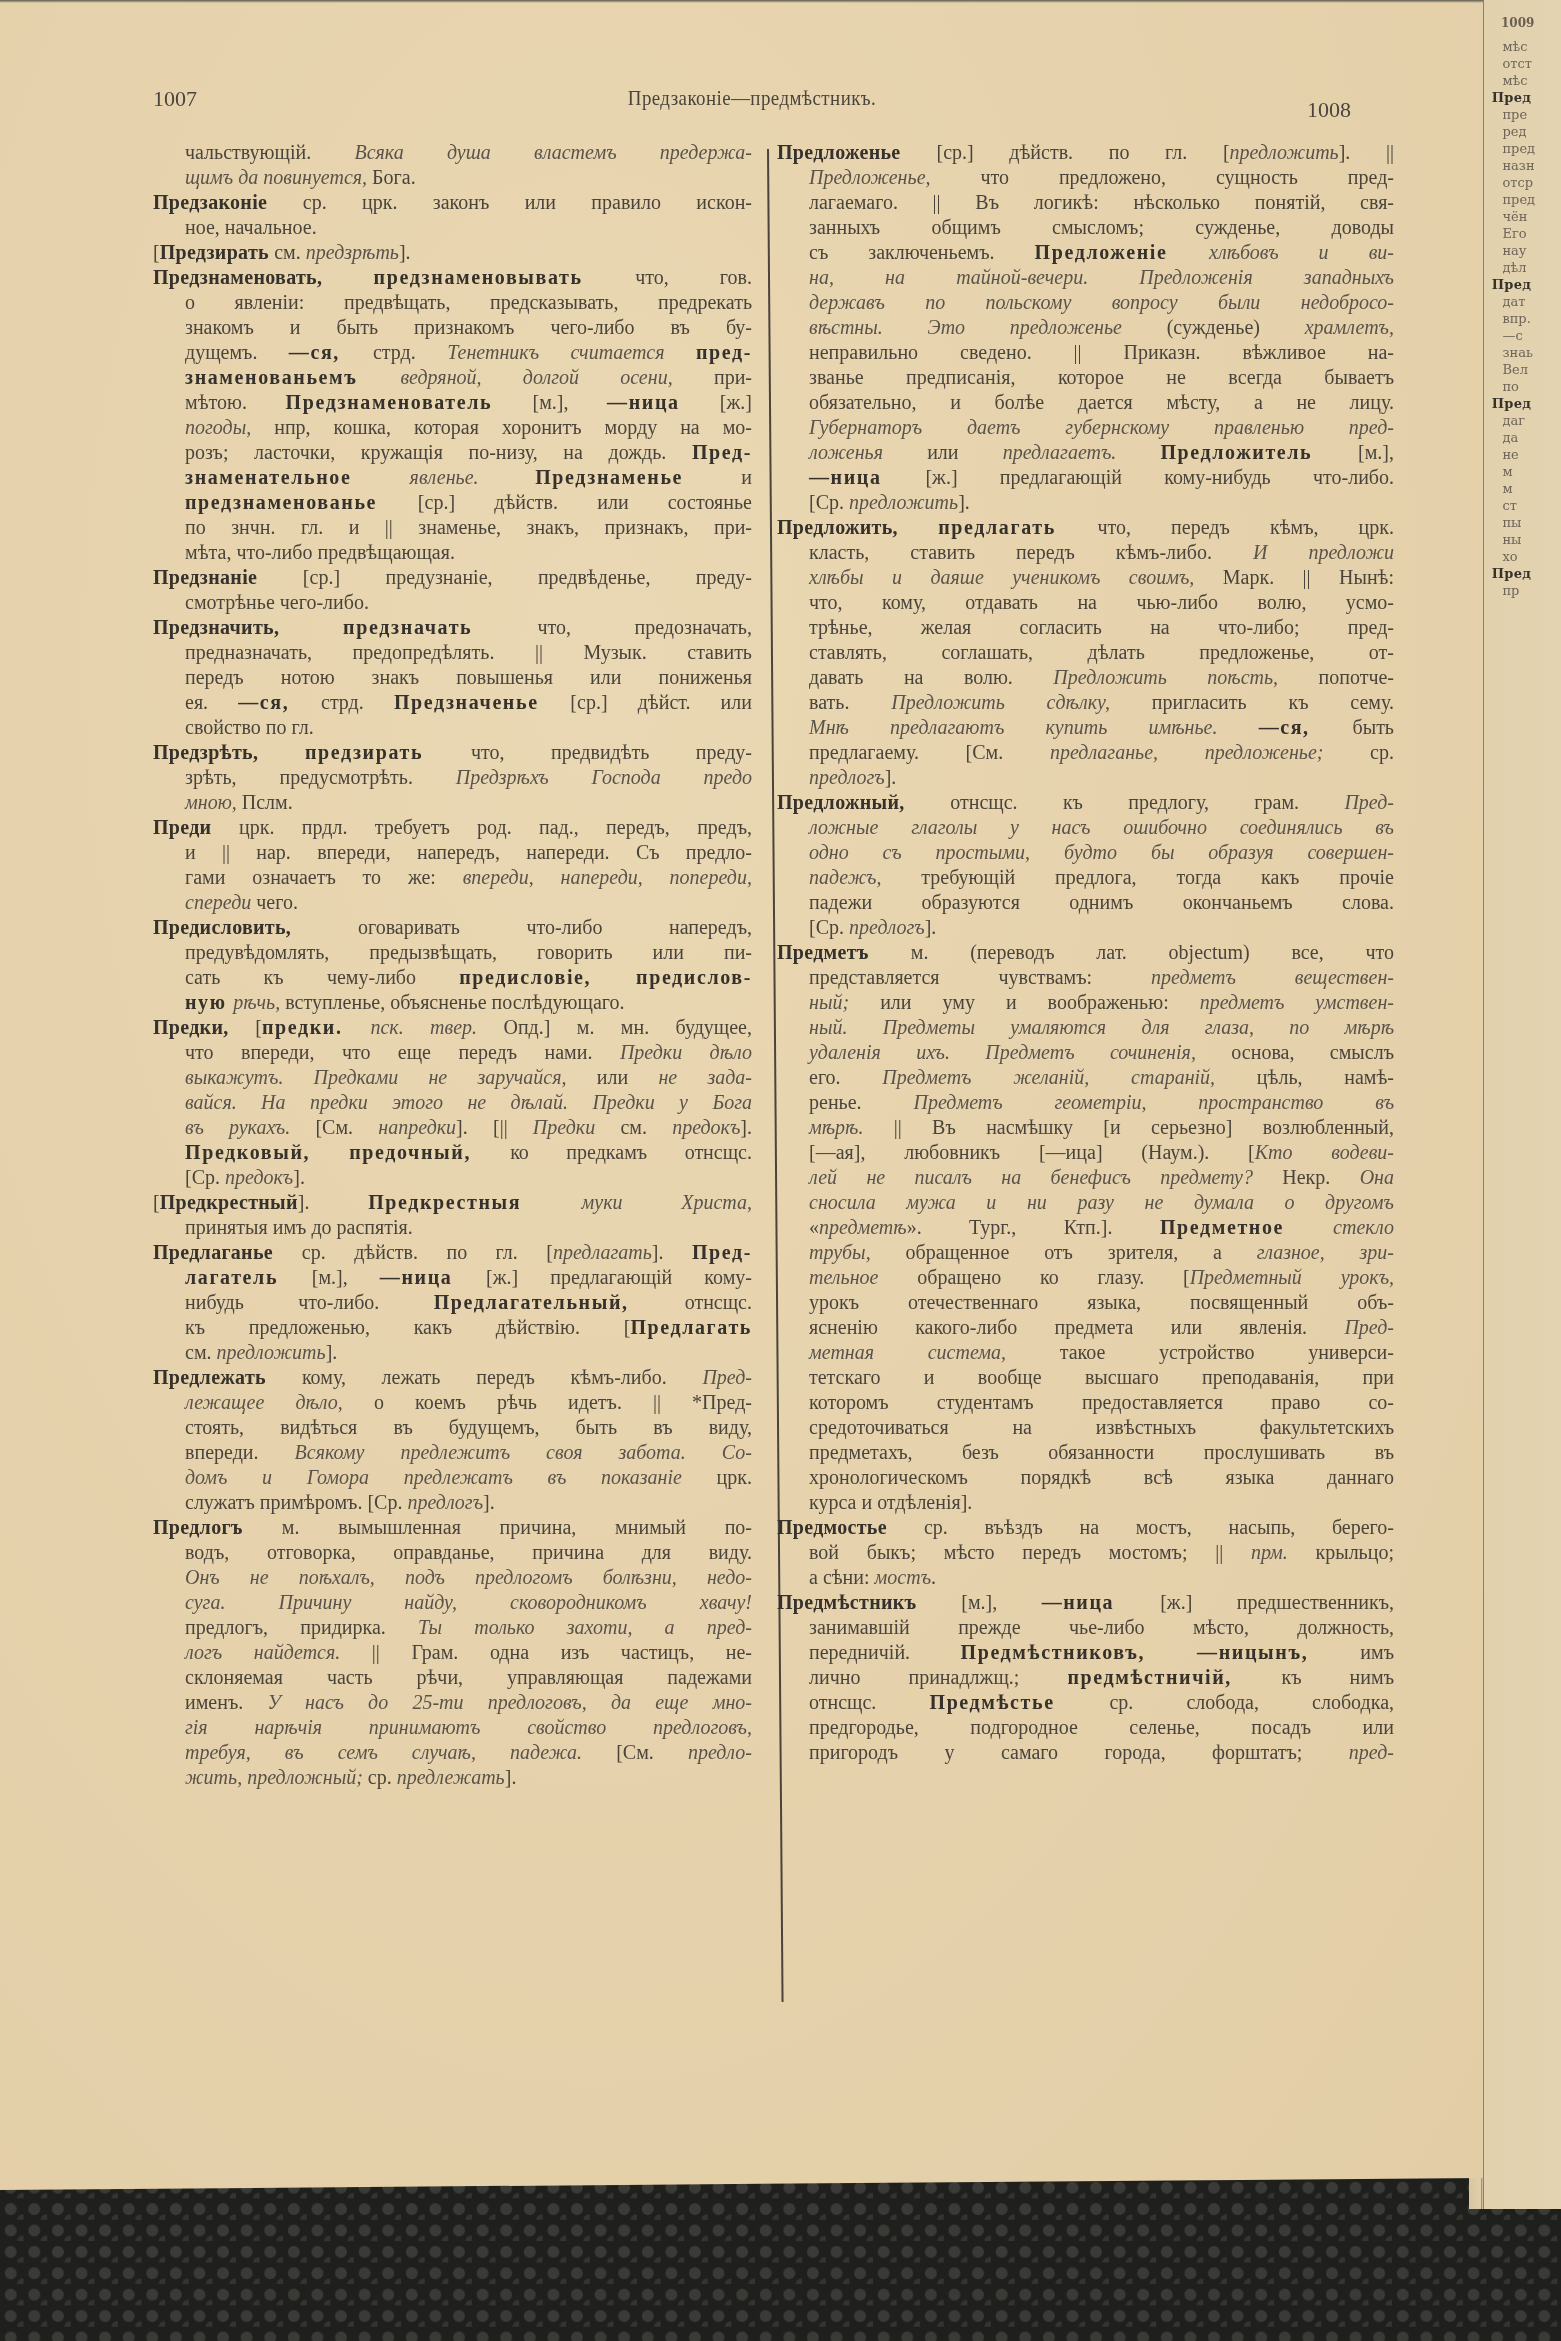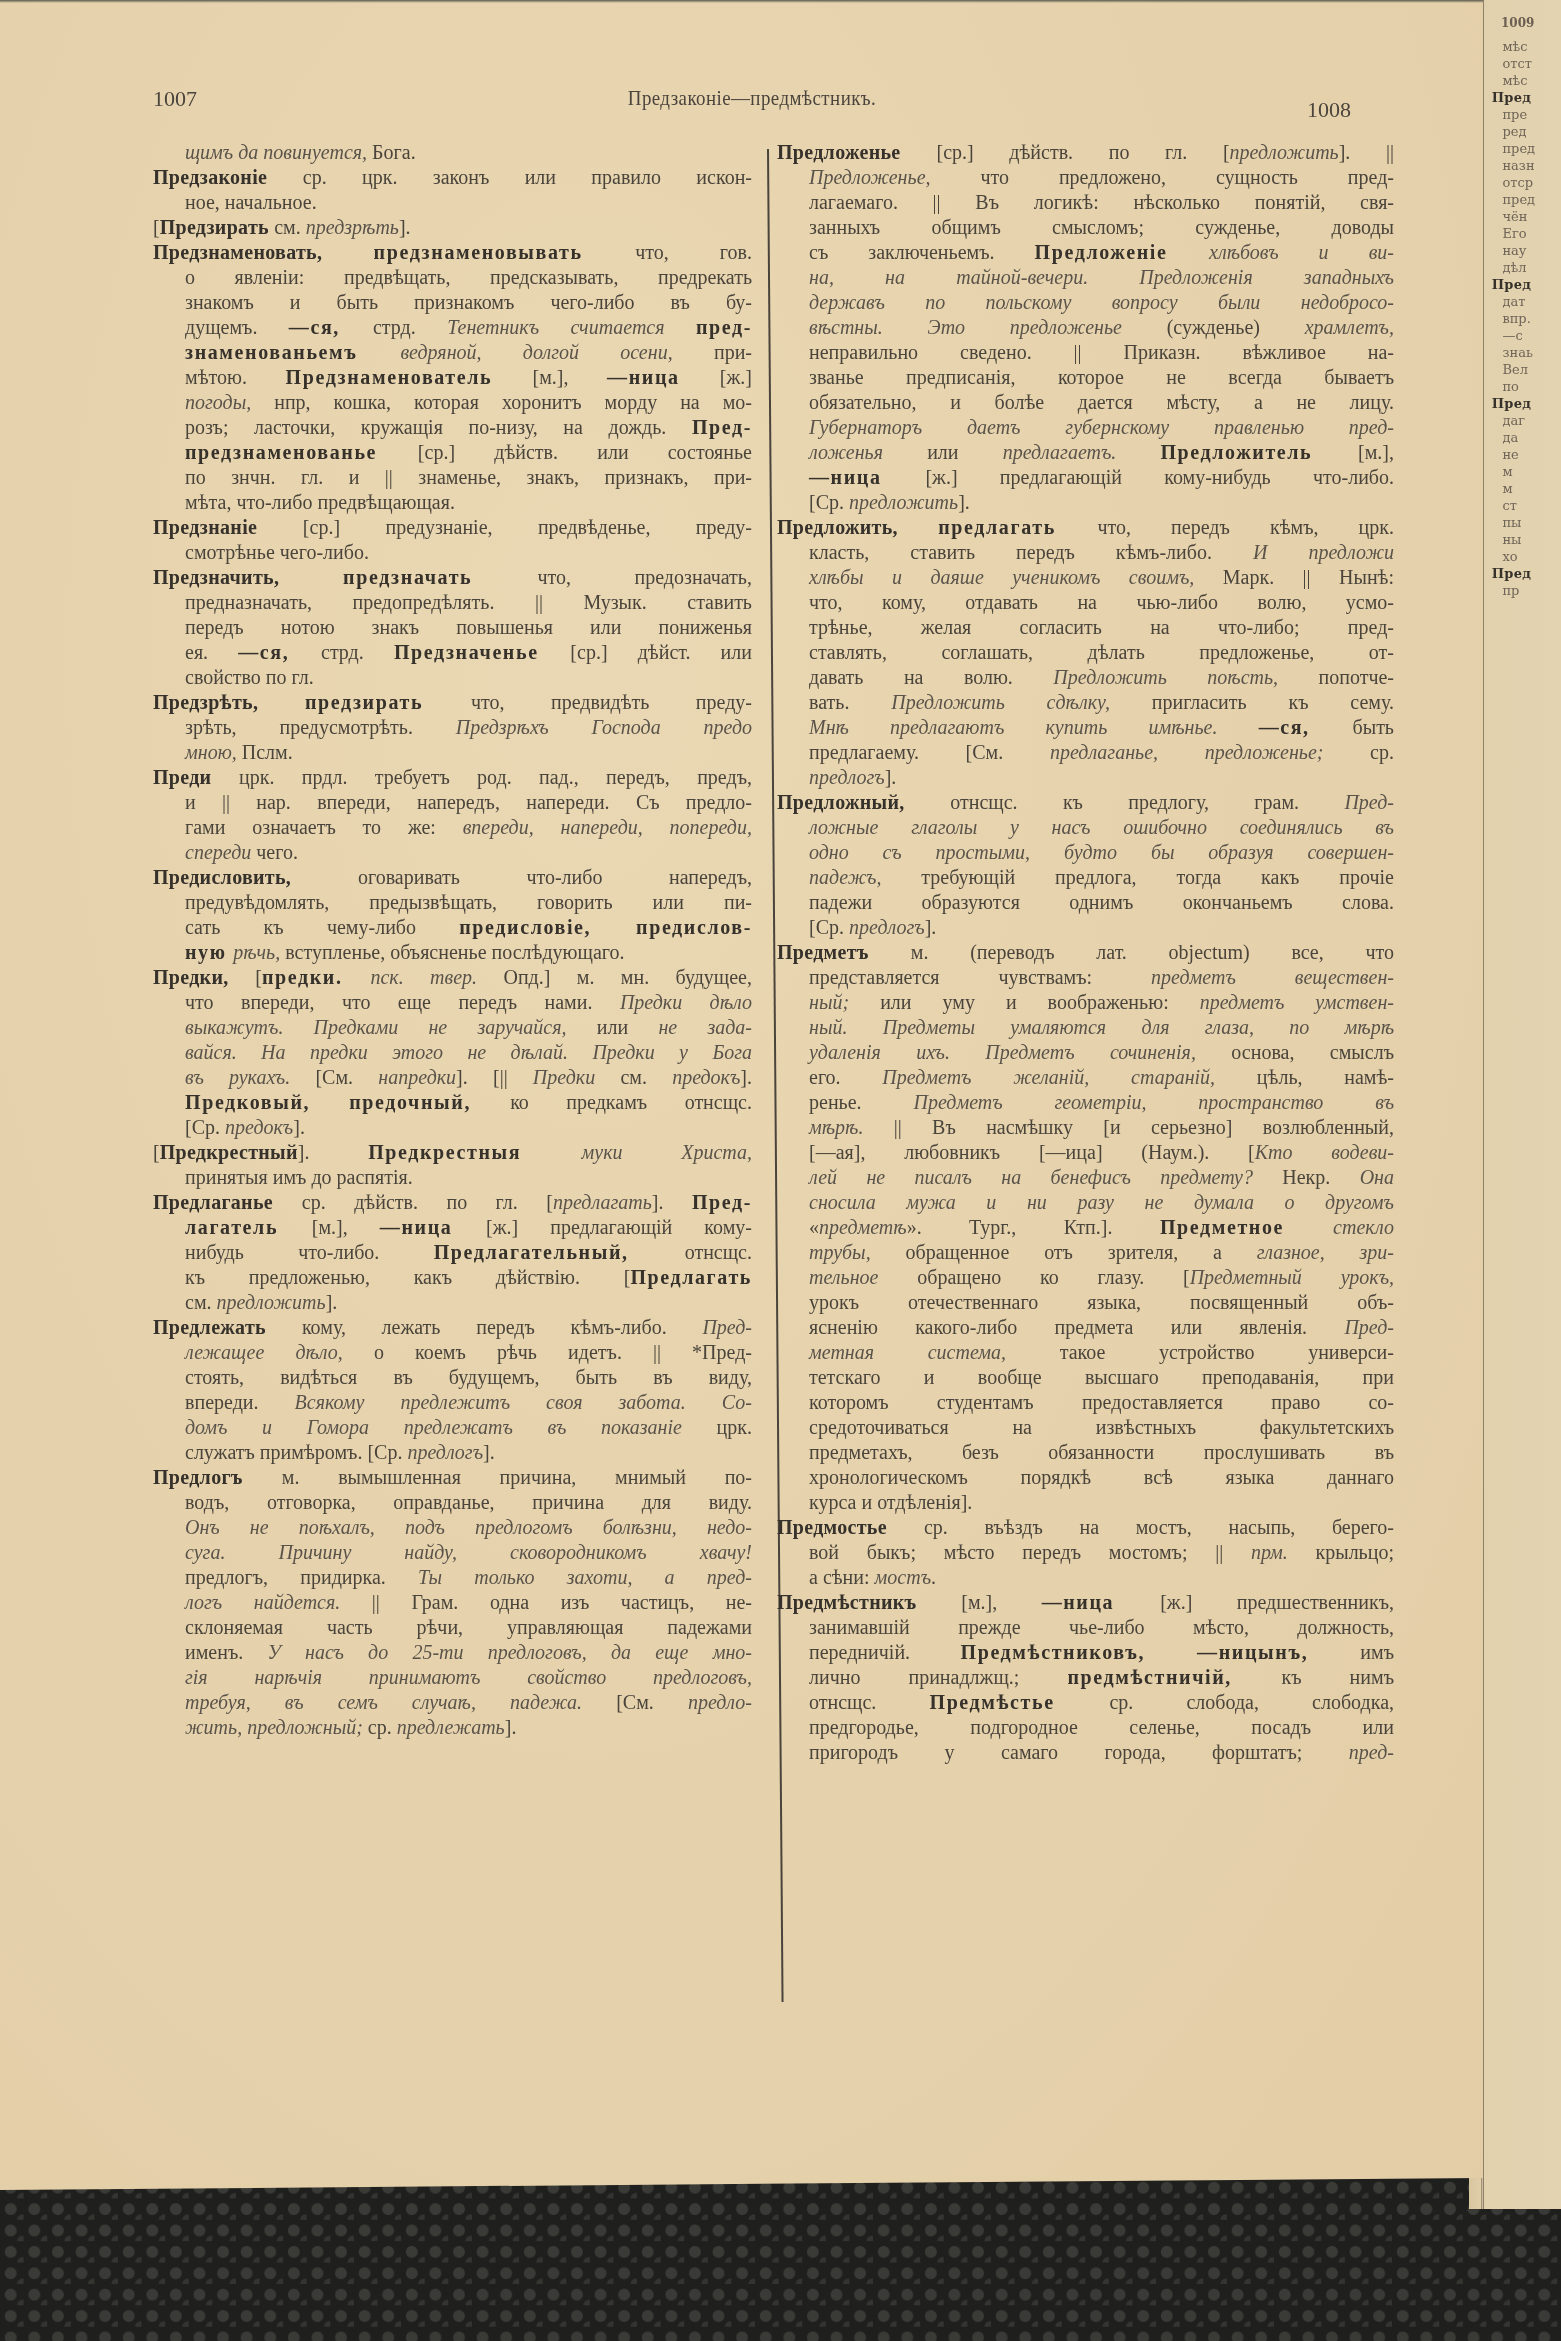--- a/index.html
+++ b/index.html
@@ -132,32 +132,34 @@
 <div class="page">
   <div class="page-edge-top"></div>
 
   <div class="header">
     <span class="pg-left">1007</span>
     <span class="title">Предзаконіе—предмѣстникъ.</span>
     <span class="pg-right">1008</span>
   </div>
 
   <div class="col left" id="col-left">
+      <div class="line cont"><span class="n">чальствующій. </span><span class="i">Всяка душа властемъ предержа-</span></div>
       <div class="line cont last"><span class="i">щимъ да повинуется, </span><span class="n">Бога.</span></div>
       <div class="line first"><span class="hw">Предзаконіе </span><span class="n">ср. црк. законъ или правило искон-</span></div>
       <div class="line cont last"><span class="n">ное, начальное.</span></div>
       <div class="line first last"><span class="n">[</span><span class="hw">Предзирать </span><span class="n">см. </span><span class="i">предзрѣть</span><span class="n">].</span></div>
       <div class="line first"><span class="hw">Предзнаменовать, </span><span class="b">предзнаменовывать </span><span class="n">что, гов.</span></div>
       <div class="line cont"><span class="n">о явленіи: предвѣщать, предсказывать, предрекать</span></div>
       <div class="line cont"><span class="n">знакомъ и быть признакомъ чего-либо въ бу-</span></div>
       <div class="line cont"><span class="n">дущемъ. </span><span class="b">—ся, </span><span class="n">стрд. </span><span class="i">Тенетникъ считается </span><span class="b">пред-</span></div>
       <div class="line cont"><span class="b">знаменованьемъ </span><span class="i">ведряной, долгой осени, </span><span class="n">при-</span></div>
       <div class="line cont"><span class="n">мѣтою. </span><span class="b">Предзнаменователь </span><span class="n">[м.], </span><span class="b">—ница </span><span class="n">[ж.]</span></div>
       <div class="line cont"><span class="i">погоды, </span><span class="n">нпр, кошка, которая хоронитъ морду на мо-</span></div>
       <div class="line cont"><span class="n">розъ; ласточки, кружащія по-низу, на дождь. </span><span class="b">Пред-</span></div>
+      <div class="line cont"><span class="b">знаменательное </span><span class="i">явленье. </span><span class="b">Предзнаменье </span><span class="n">и</span></div>
       <div class="line cont"><span class="b">предзнаменованье </span><span class="n">[ср.] дѣйств. или состоянье</span></div>
       <div class="line cont"><span class="n">по знчн. гл. и || знаменье, знакъ, признакъ, при-</span></div>
       <div class="line cont last"><span class="n">мѣта, что-либо предвѣщающая.</span></div>
       <div class="line first"><span class="hw">Предзнаніе </span><span class="n">[ср.] предузнаніе, предвѣденье, преду-</span></div>
       <div class="line cont last"><span class="n">смотрѣнье чего-либо.</span></div>
       <div class="line first"><span class="hw">Предзначить, </span><span class="b">предзначать </span><span class="n">что, предозначать,</span></div>
       <div class="line cont"><span class="n">предназначать, предопредѣлять. || Музык. ставить</span></div>
       <div class="line cont"><span class="n">передъ нотою знакъ повышенья или пониженья</span></div>
       <div class="line cont"><span class="n">ея. </span><span class="b">—ся, </span><span class="n">стрд. </span><span class="b">Предзначенье </span><span class="n">[ср.] дѣйст. или</span></div>
       <div class="line cont last"><span class="n">свойство по гл.</span></div>

